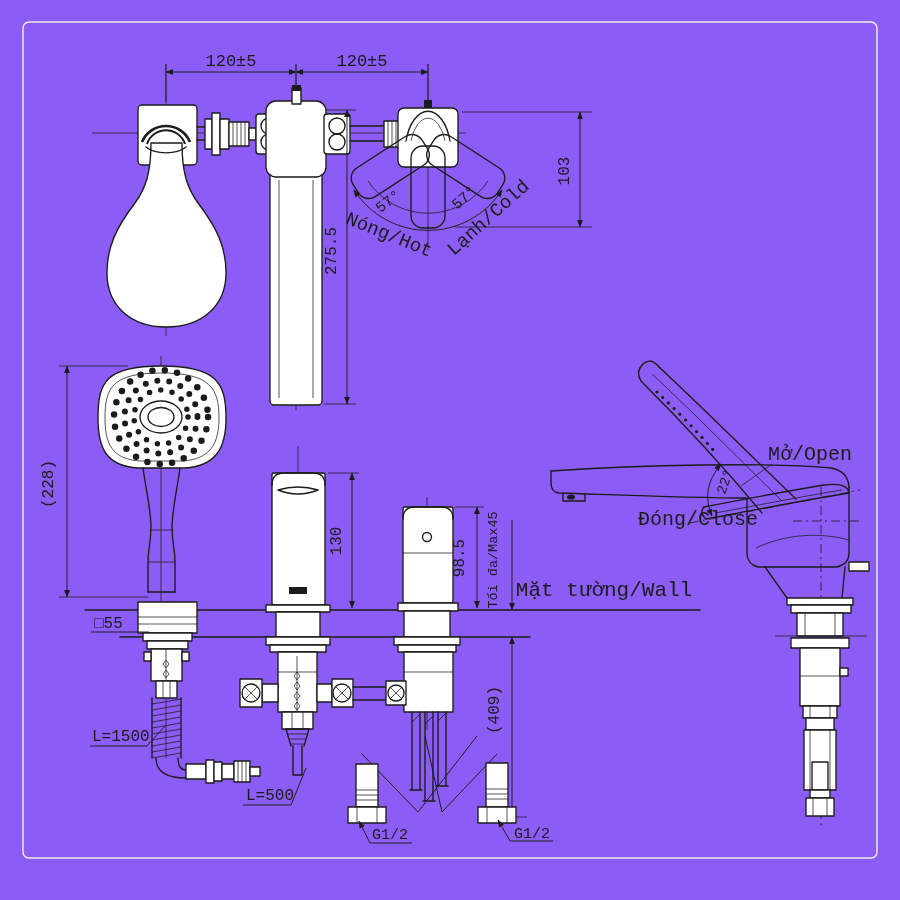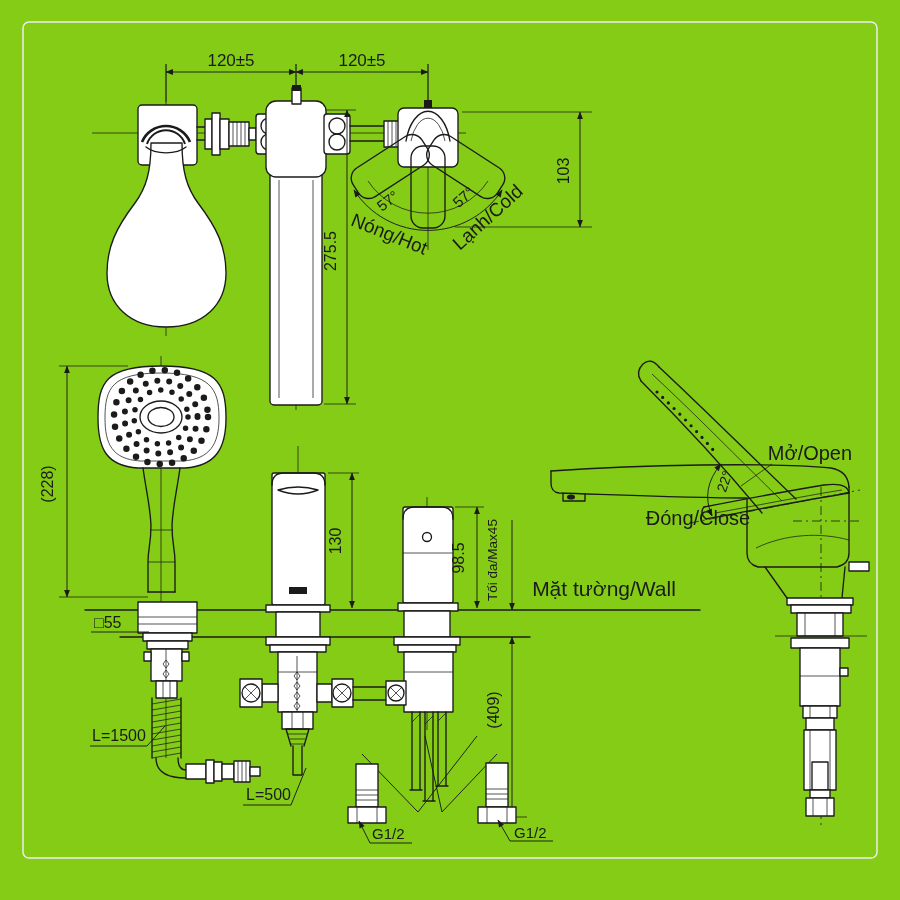--- a/index.html
+++ b/index.html
@@ -1,17 +1,17 @@
 <!DOCTYPE html>
 <html><head>
 <meta charset="utf-8">
 <style>
   html,body{margin:0;padding:0;background:#fff;}
-  .sheet{position:relative;width:900px;height:900px;background:#84cc16;overflow:hidden;
-         font-family:Liberation Sans, sans-serif;}
+  .sheet{position:relative;width:900px;height:900px;background:#8b5cf6;overflow:hidden;
+         font-family:Liberation Mono, monospace;}
   svg{position:absolute;left:0;top:0;}
   .s  {stroke:#1b1b1b;fill:none;stroke-width:1.35;stroke-linecap:round;stroke-linejoin:round;}
   .sf {stroke:#1b1b1b;fill:#ffffff;stroke-width:1.35;stroke-linejoin:round;}
   .thin{stroke:#1b1b1b;fill:none;stroke-width:0.75;}
   .dim {stroke:#1b1b1b;fill:none;stroke-width:0.95;}
   .thk {stroke:#1b1b1b;fill:none;stroke-width:2.6;}
   .med {stroke:#1b1b1b;fill:none;stroke-width:1.9;}
   .blk {fill:#1b1b1b;stroke:none;}
   .dots{stroke:#1b1b1b;fill:none;stroke-linecap:round;}
   .cl {stroke:#1b1b1b;fill:none;stroke-width:0.8;stroke-dasharray:9 4 2 4;}

